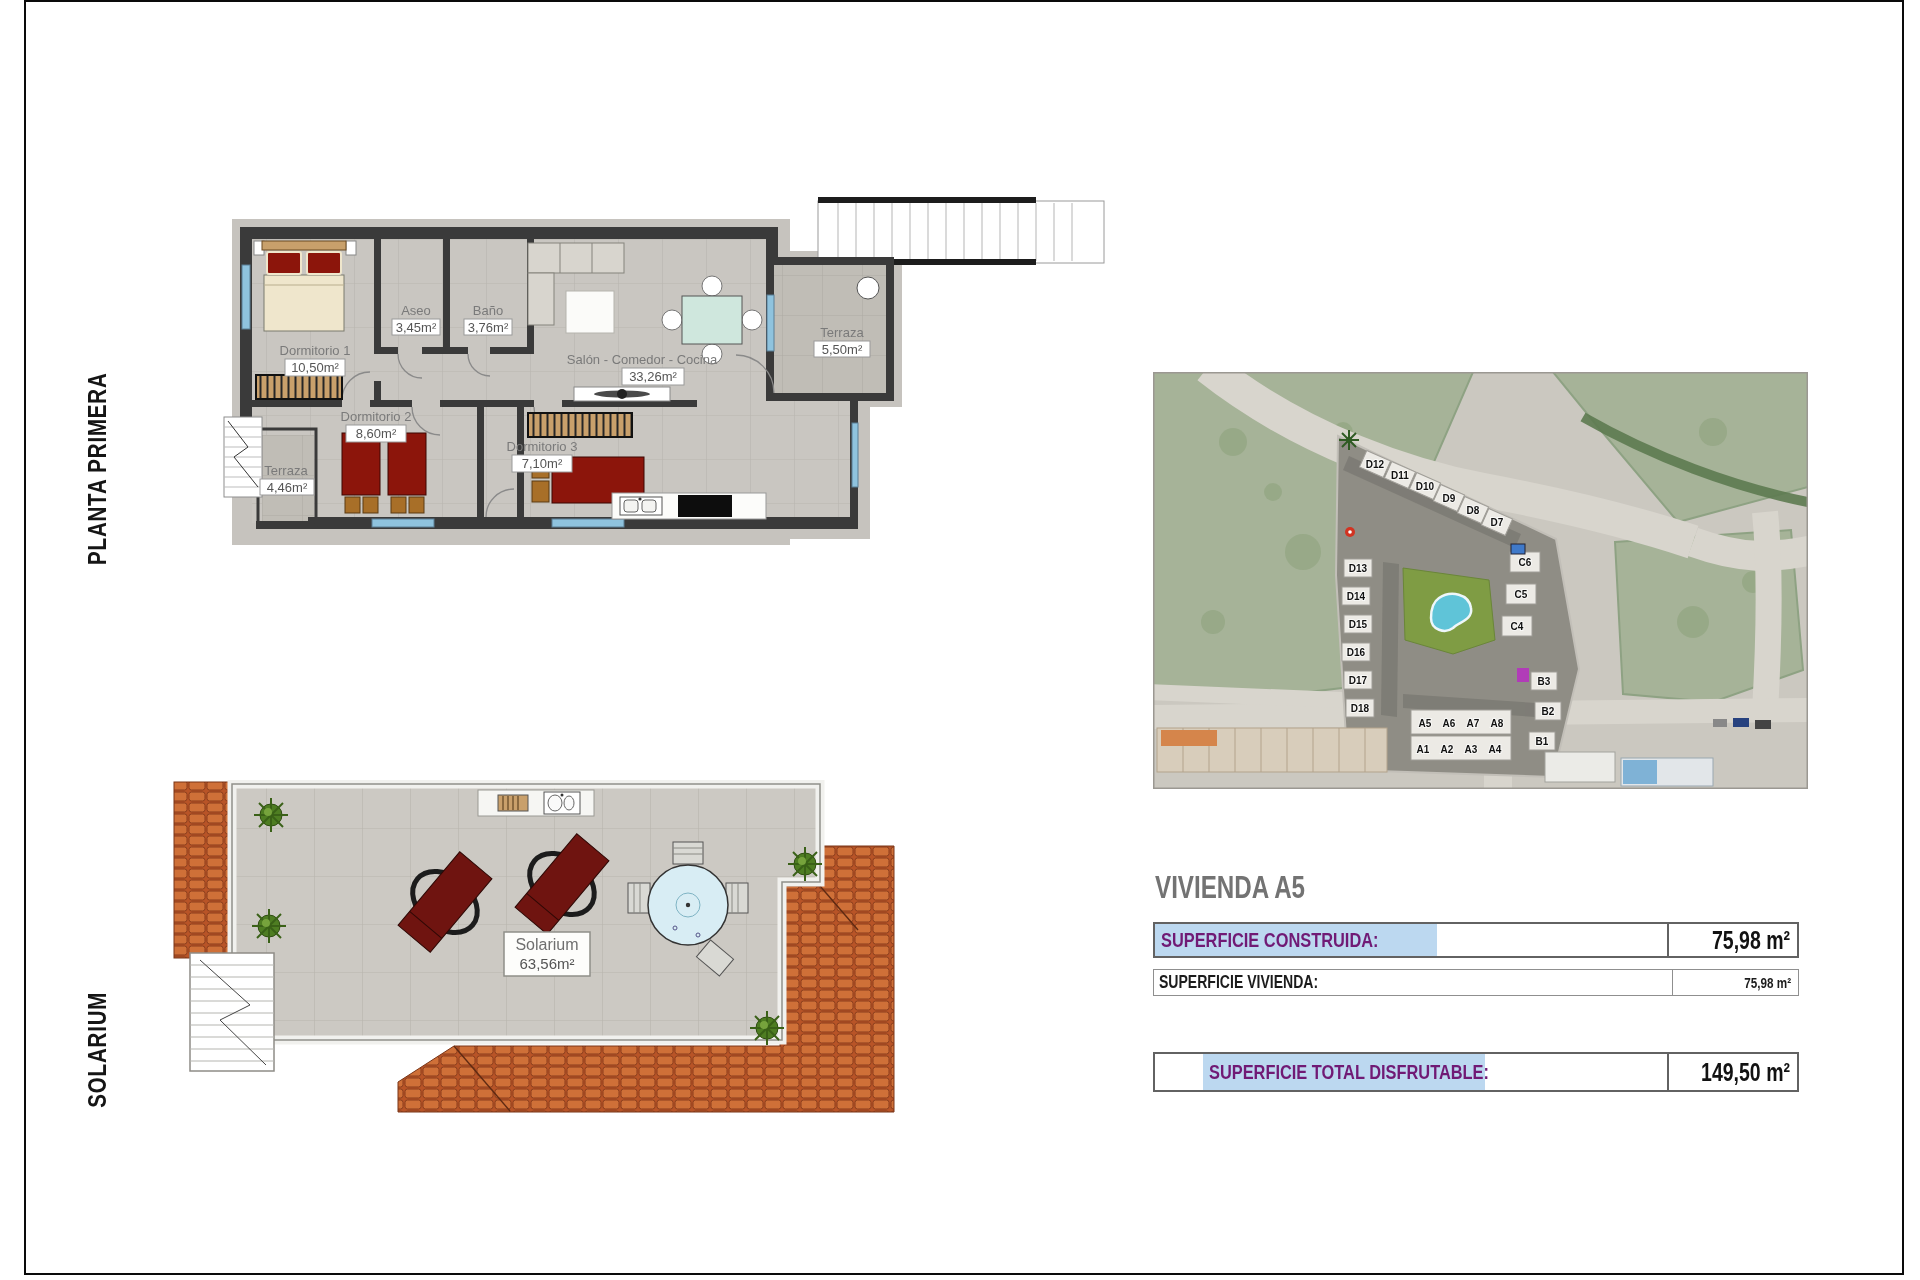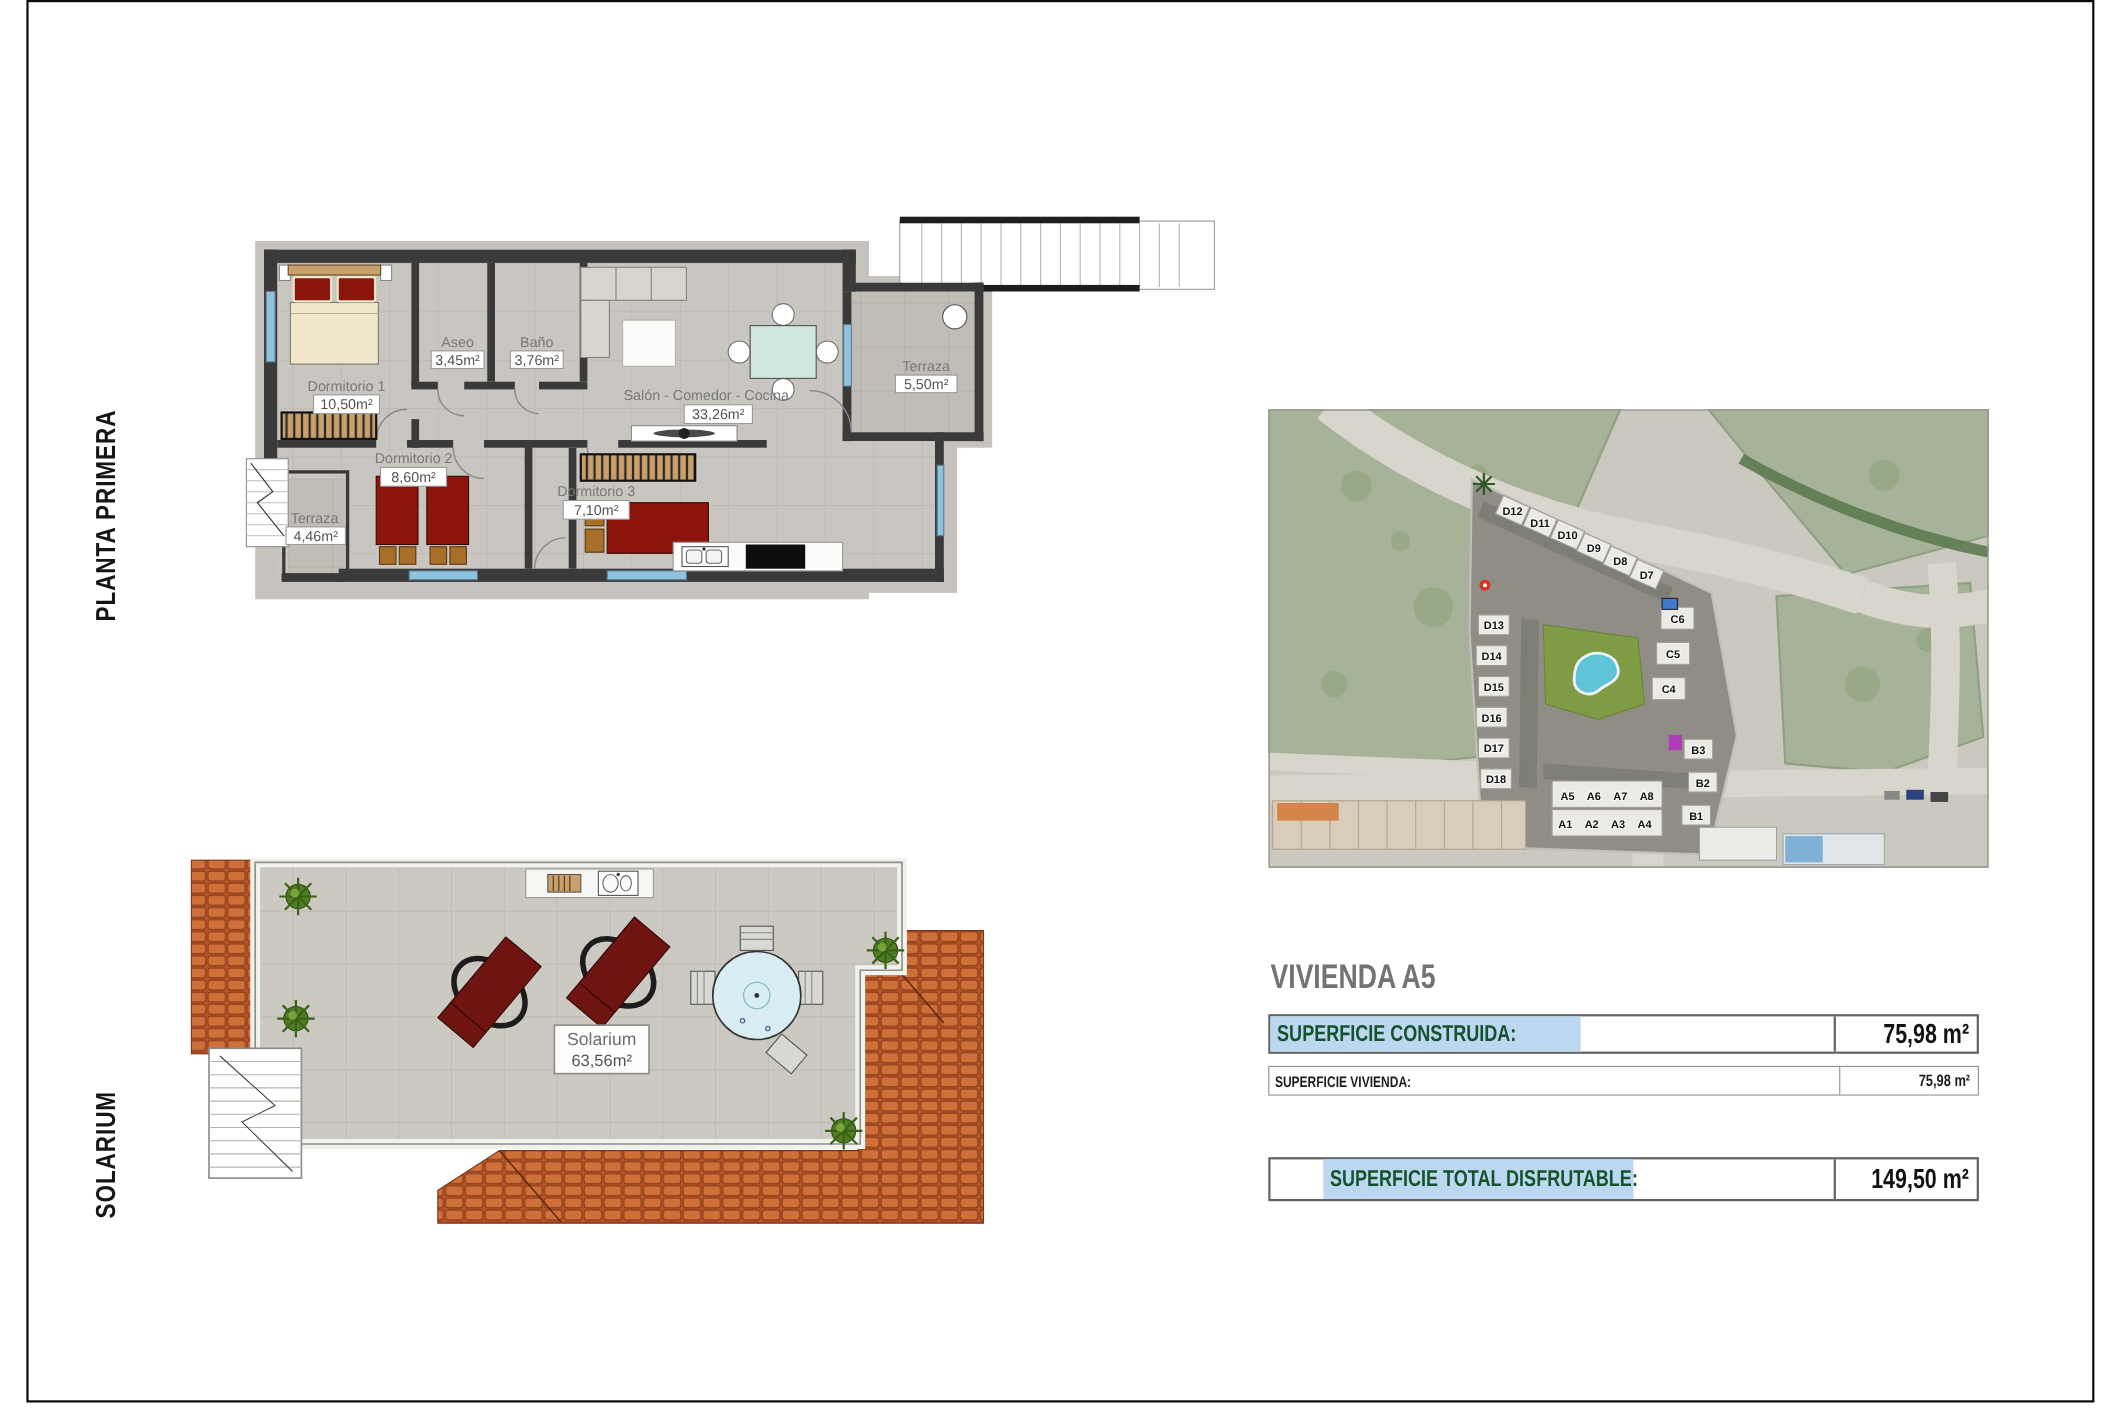--- a/index.html
+++ b/index.html
@@ -16,29 +16,29 @@
   .pval{font-size:13px;fill:#555;}
   .alab{font-size:10px;font-weight:700;fill:#101010;paint-order:stroke;stroke:rgba(255,255,255,.65);stroke-width:2px;}
   
   .summary{position:absolute;left:1153px;top:870px;width:648px;}
   .cond-l{display:inline-block;transform:scaleX(.78);transform-origin:0 50%;white-space:nowrap;}
   .cond-r{display:inline-block;transform:scaleX(.78);transform-origin:100% 50%;white-space:nowrap;}
   .sum-title{position:absolute;left:2px;top:0;font-size:31px;font-weight:700;color:#737373;}
   .row-big{position:absolute;left:0;width:646px;height:36px;border:2px solid #626262;background:#fff;
            display:flex;box-sizing:border-box;}
   .row-big .cell-label{width:282px;background:#bcd8f0;display:flex;align-items:center;padding-left:6px;
-                       font-size:21px;font-weight:700;color:#14532d;box-sizing:border-box;}
+                       font-size:21px;font-weight:700;color:#701a75;box-sizing:border-box;}
   .row-big .cell-mid{flex:1;}
   .row-big .cell-val{width:130px;border-left:2px solid #626262;display:flex;align-items:center;justify-content:flex-end;
                      padding-right:7px;font-size:25px;font-weight:700;color:#121212;box-sizing:border-box;}
   .row1{top:52px;}
   .rowtotal{top:182px;height:40px;padding-left:48px;}
   .rows-small{position:absolute;left:0;top:100px;width:646px;}
   .row-small{display:flex;height:27px;border:1px solid #8f8f8f;margin-top:-1px;background:#fff;box-sizing:border-box;}
-  .row-small .cell-label{width:518px;display:flex;align-items:center;padding-left:5px;font-size:14px;
+  .row-small .cell-label{width:518px;display:flex;align-items:center;padding-left:5px;font-size:18px;
                          font-weight:700;color:#1c1c1c;box-sizing:border-box;}
   .row-small .cell-val{flex:1;border-left:1px solid #8f8f8f;display:flex;align-items:center;justify-content:flex-end;
                        padding-right:7px;font-size:15px;font-weight:700;color:#1c1c1c;box-sizing:border-box;}
 </style>
 </head>
 <body>
 
 <div id="sheet">
   <div class="frame"></div>
 

